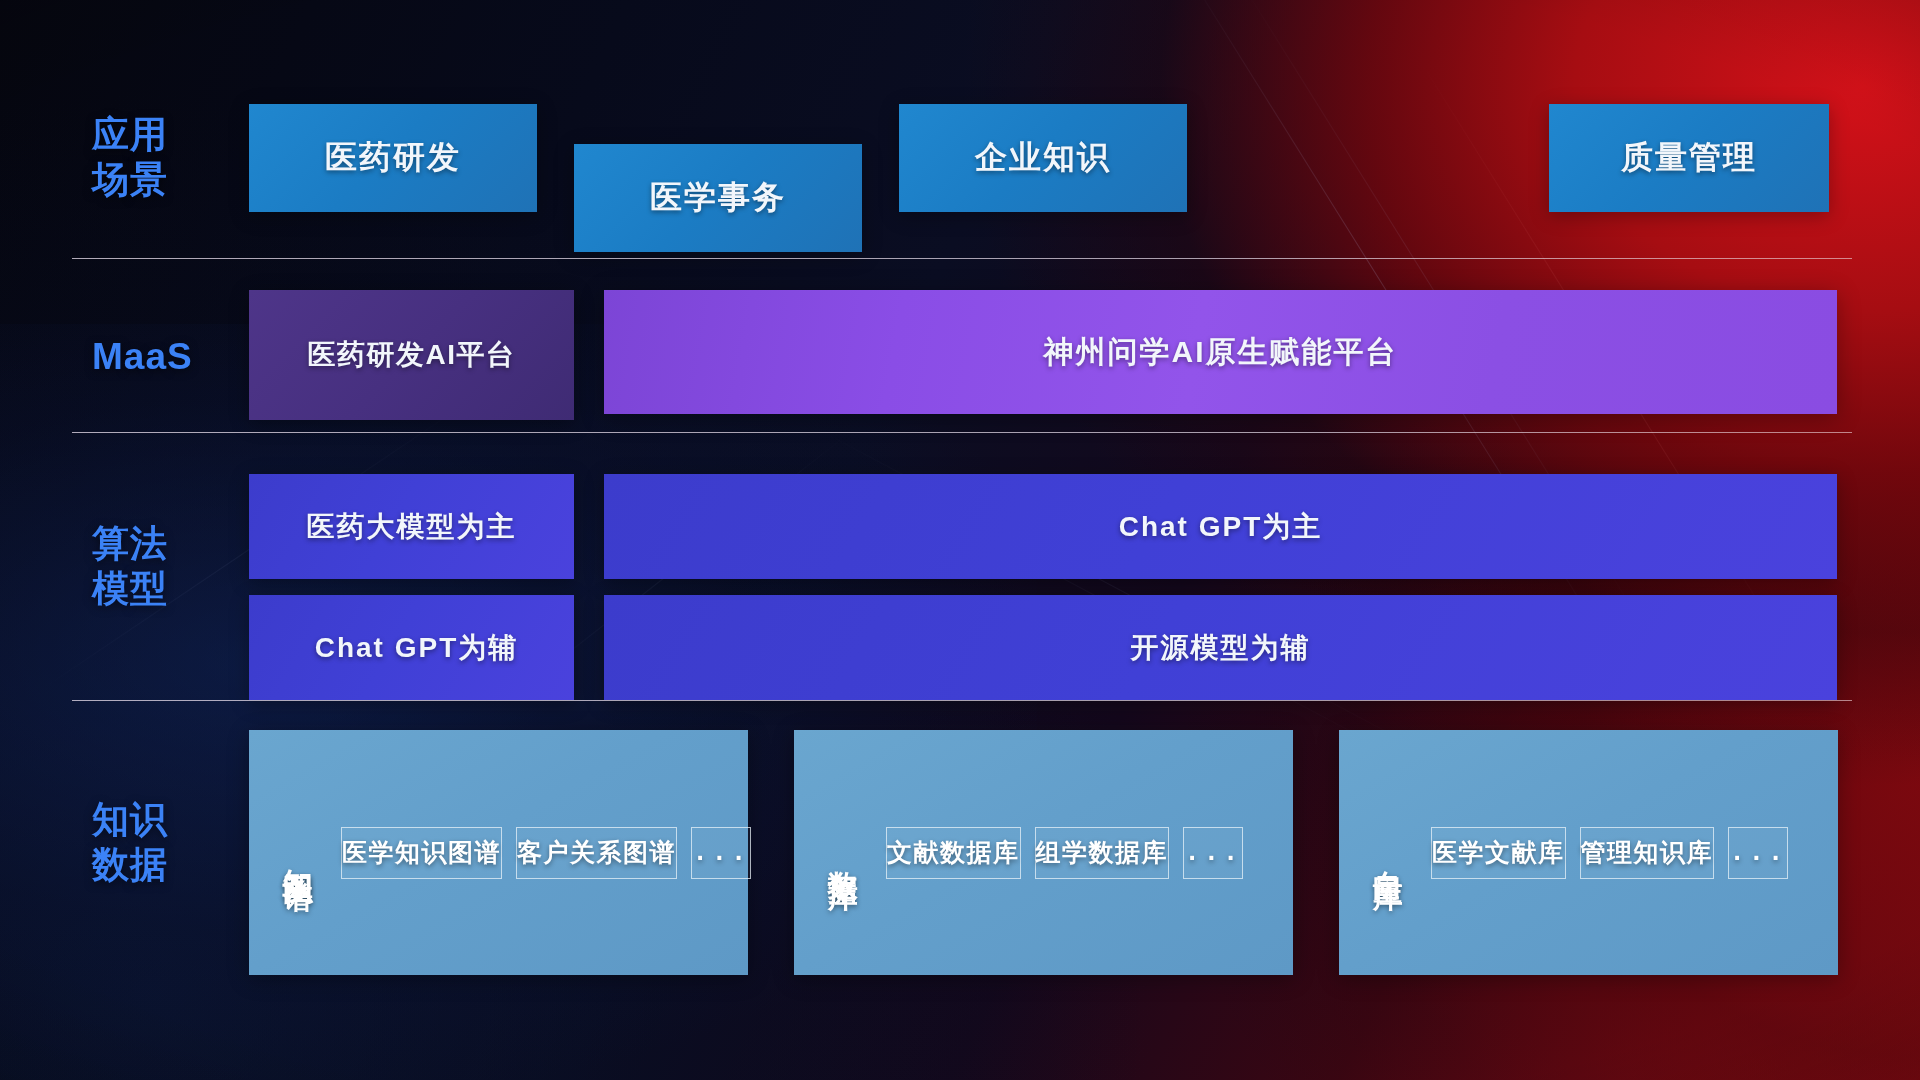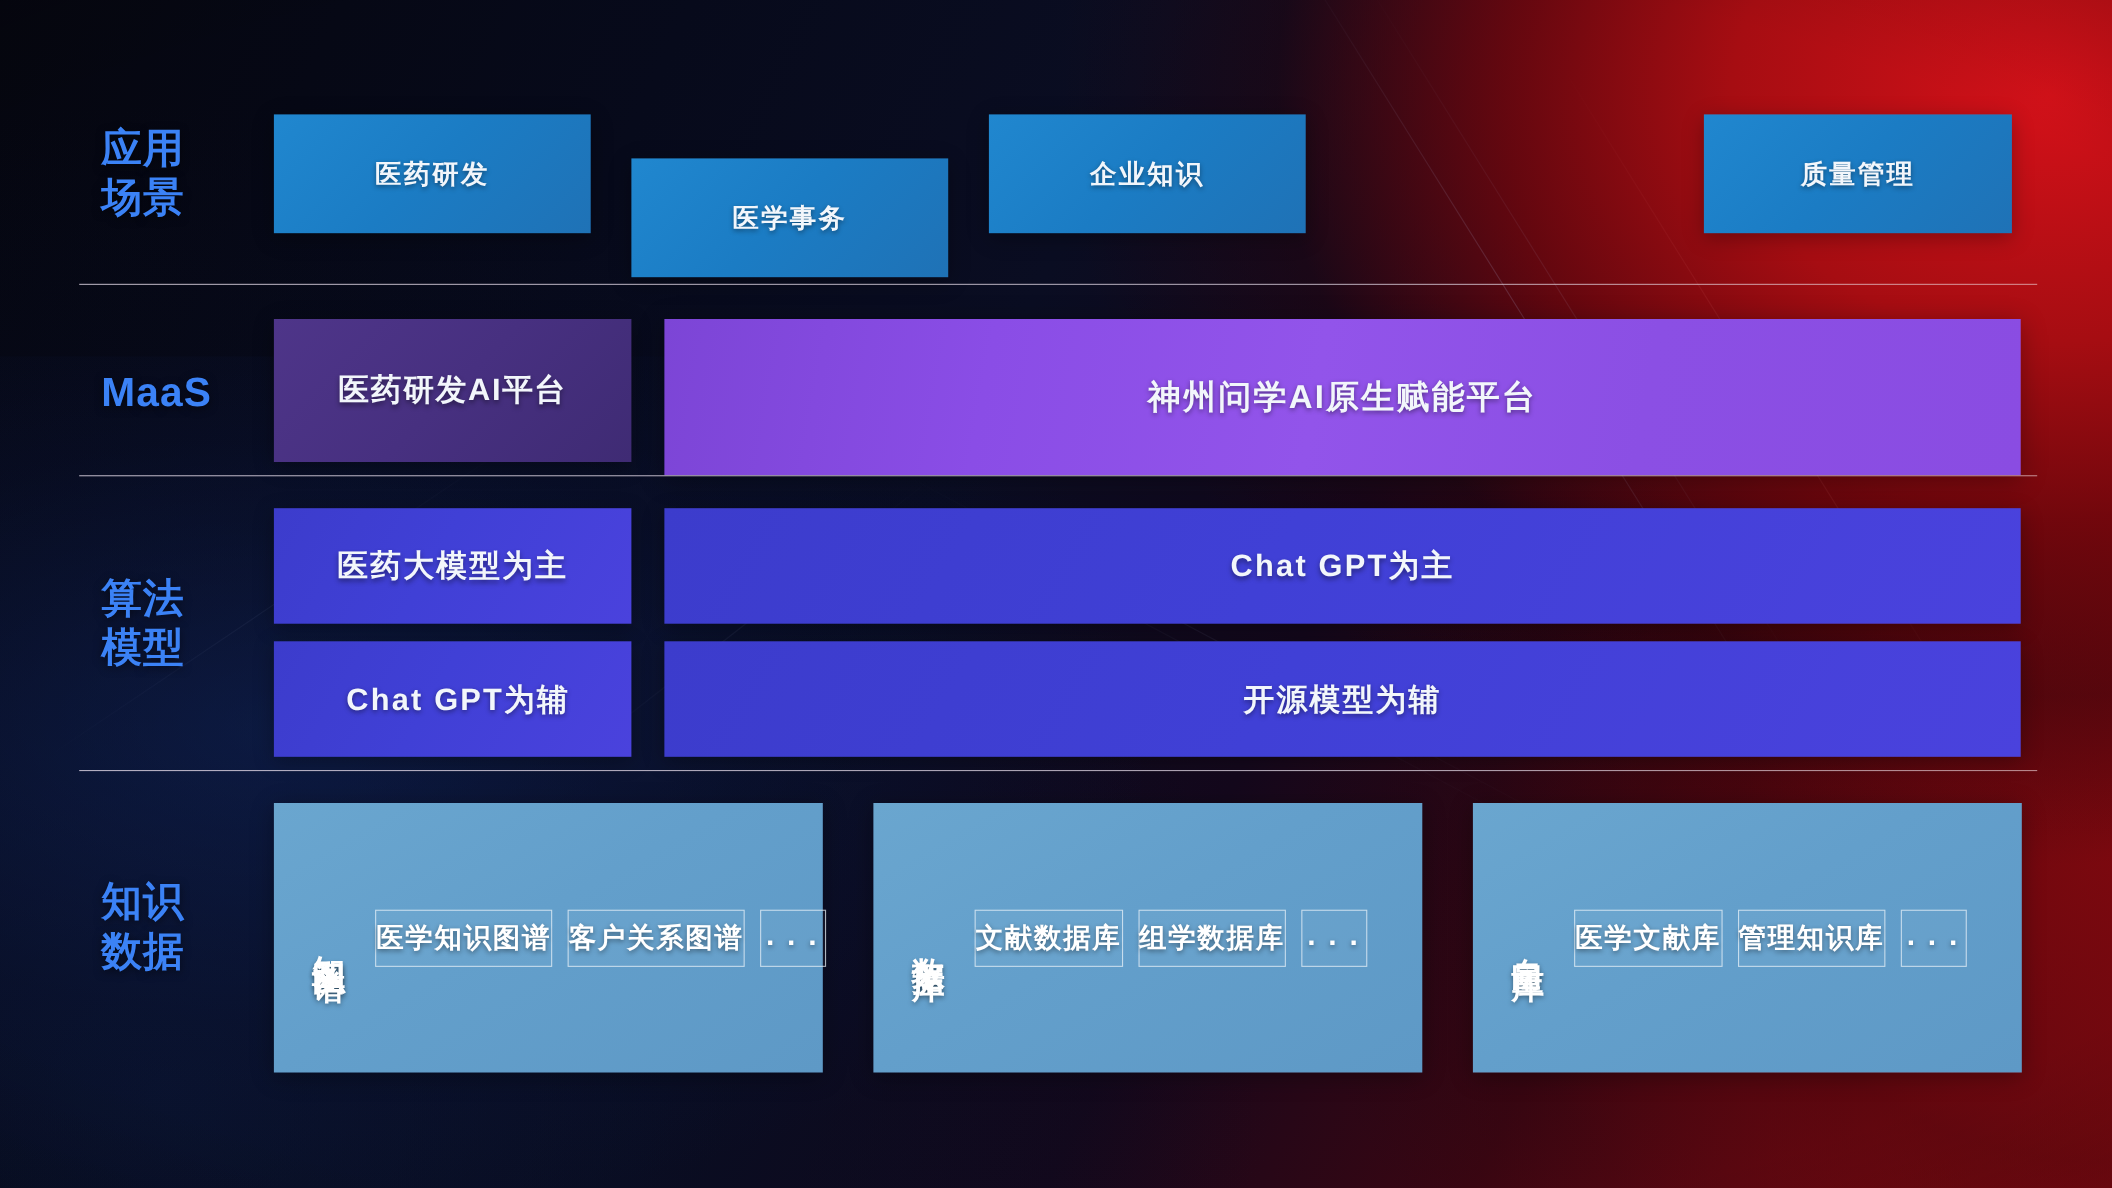--- a/index.html
+++ b/index.html
@@ -55,41 +55,41 @@
   }
 
   
   #row-apps { top:104px; height:108px; }
   .app-box {
     position:absolute; top:0; height:108px;
     background:linear-gradient(135deg,#2087cf 0%, #1b7cc4 48%, #1f72b6 100%);
     display:flex; align-items:center; justify-content:center;
     box-shadow:0 4px 18px rgba(0,0,0,0.30);
   }
-  .app-box .box-text { font-size:24px; letter-spacing:2px;text-align:right; }
+  .app-box .box-text { font-size:32px; letter-spacing:2px;text-align:right; }
 
   
   #row-maas { top:290px; height:130px; }
   #maas-left {
     position:absolute; left:249px; top:0; width:325px; height:130px;
     background:linear-gradient(135deg,#4e3589 0%,#473080 50%,#3f2b74 100%);
     display:flex; align-items:center; justify-content:center;
     box-shadow:0 4px 18px rgba(0,0,0,0.32);
   }
   #maas-left .box-text { font-size:28px; letter-spacing:1.5px; }
   #maas-right {
-    position:absolute; left:604px; top:0; width:1233px; height:142px;
+    position:absolute; left:604px; top:0; width:1233px; height:124px;
     background:linear-gradient(100deg,#7c45d6 0%,#8a4de6 24%,#9254ea 48%,#8b4fe4 72%,#8a4ce2 100%);
     display:flex; align-items:center; justify-content:center;
     box-shadow:0 4px 22px rgba(0,0,0,0.30);
   }
   #maas-right .box-text { font-size:30px; letter-spacing:2px; }
 
   
-  #row-algo { top:462px; height:230px;text-decoration:underline; }
+  #row-algo { top:474px; height:230px;text-decoration:underline; }
   .algo-box {
     position:absolute;
     background:linear-gradient(120deg,#3c3ccc 0%,#4040d6 45%,#4a42dd 100%);
     display:flex; align-items:center; justify-content:center;
     box-shadow:0 4px 18px rgba(0,0,0,0.30);
   }
   .algo-box .box-text { font-size:28px; letter-spacing:2px; }
 
   
   #row-know { top:730px; height:245px; }

